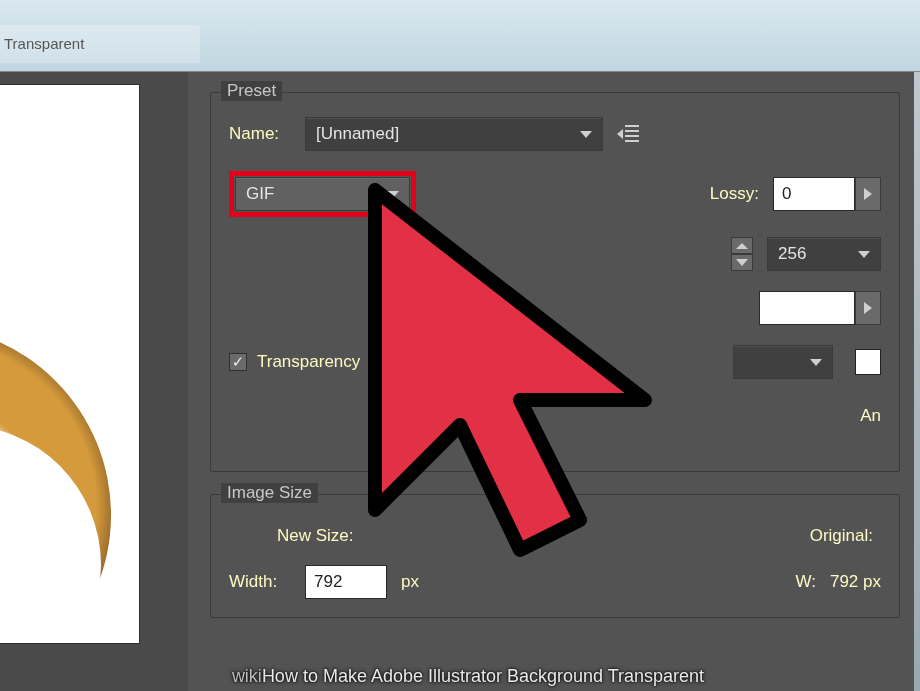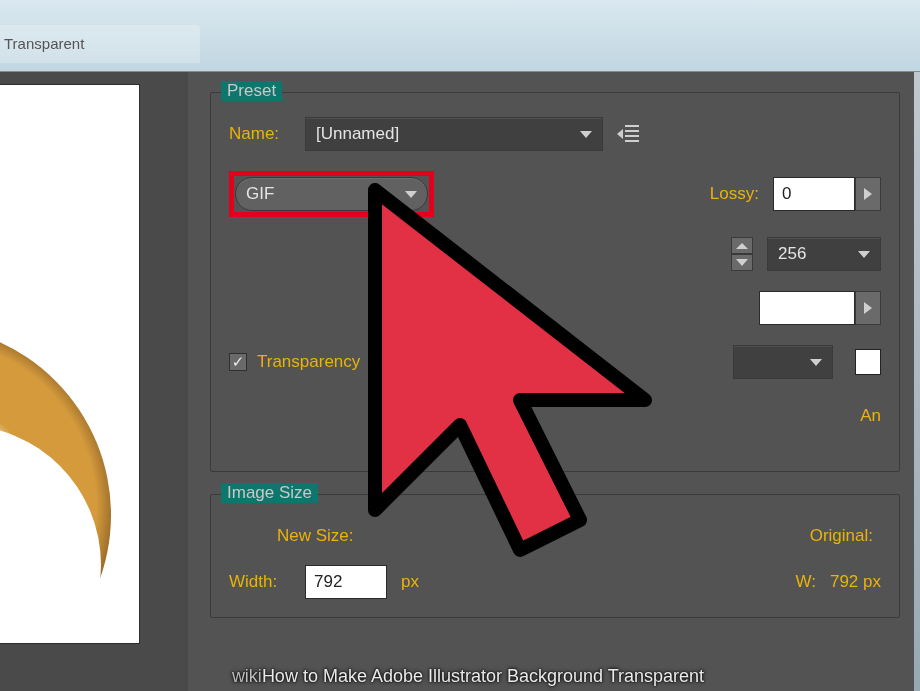--- a/index.html
+++ b/index.html
@@ -56,41 +56,41 @@
 }
 .groupbox {
   border: 1px solid #3a3a3a;
   border-radius: 2px;
   padding: 24px 18px 18px 18px;
   position: relative;
   margin-bottom: 22px;
 }
 .groupbox > .legend {
   position: absolute; top: -12px; left: 10px;
-  background: #0f766e; padding: 0 6px;
+  background: #404040; padding: 0 6px;
   color: #c8c8c8; font-size: 17px;
 }
 .row { display:flex; align-items:center; gap:14px; margin-bottom:20px; min-height:34px; }
-.lbl { color:#eab308; font-size:17px; }
+.lbl { color:#fef9c3; font-size:17px; }
 .dropdown {
   display:flex; align-items:center; justify-content:space-between;
   background:#404040; border:1px solid #3a3a3a;
   height:34px; padding:0 10px;
   color:#e4e4e4; font-size:17px;
   box-shadow: inset 0 1px 0 rgba(255,255,255,0.08);
 }
 .dropdown .tri, .spin-btn .tri, .step .tri {
   width:0;height:0;border-left:6px solid transparent;border-right:6px solid transparent;border-top:7px solid #cfcfcf;
 }
 .dropdown.name { flex:0 0 298px; }
 .format-hl {
   border:5px solid #e2001a;
   padding:1px;
 }
-.format-hl .dropdown { width:193px; height:34px; background:#616161;border-radius:17px; }
+.format-hl .dropdown { width:175px; height:34px; background:#616161; }
 .spin {
   display:flex; align-items:center;
 }
 .spin .input {
   width:82px; height:34px; background:#fff; color:#222; border:1px solid #2a2a2a;
   display:flex; align-items:center; padding:0 8px; font-size:17px;
 }
 .spin-btn { width:26px; height:34px; background:#6a6a6a; border:1px solid #3a3a3a; display:flex; align-items:center; justify-content:center; }
 .spin-btn.right .tri { border-top:6px solid transparent; border-bottom:6px solid transparent; border-left:8px solid #cfcfcf; border-right:none; }
 .steppers { display:flex; flex-direction:column; }

